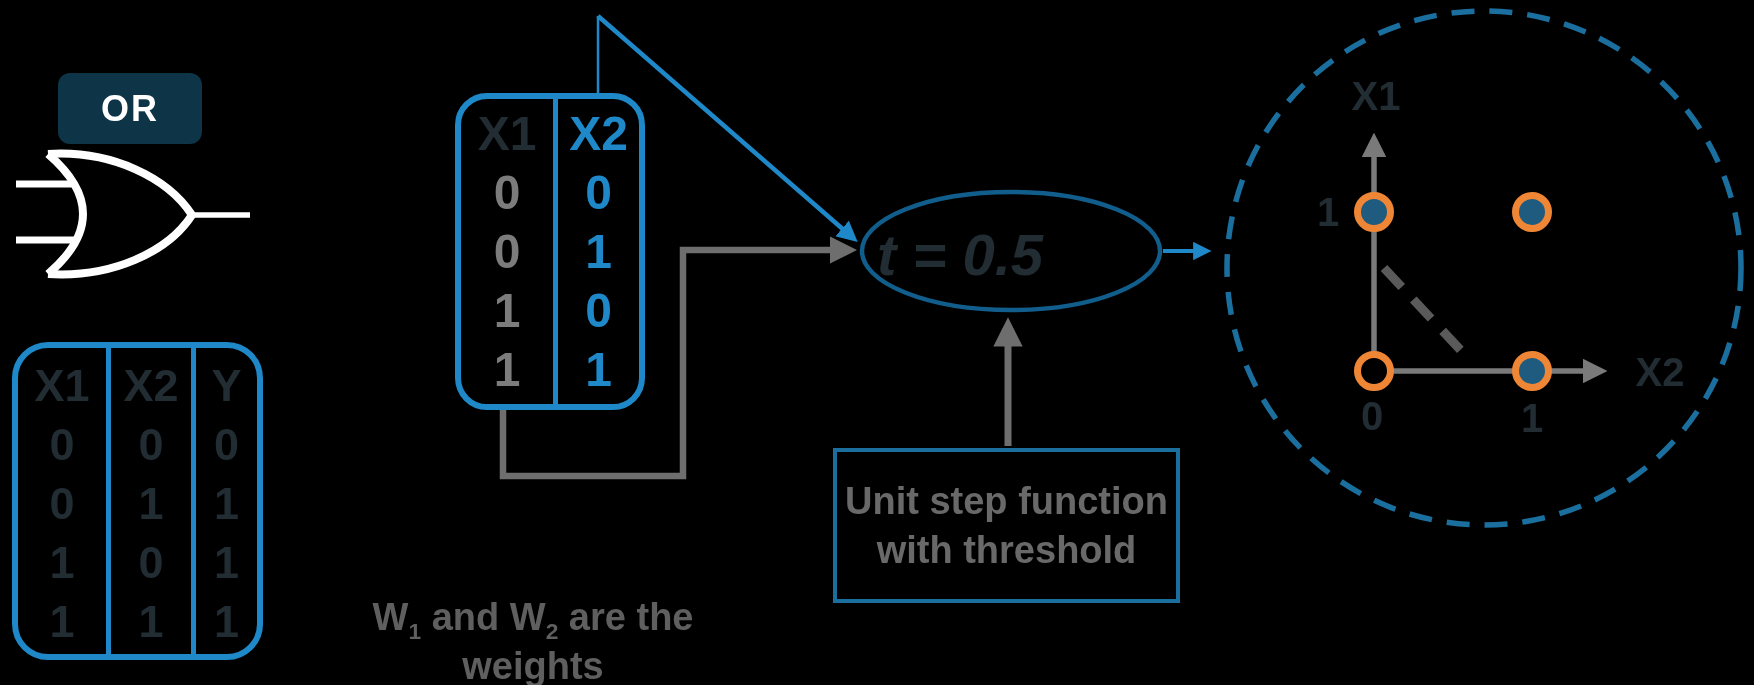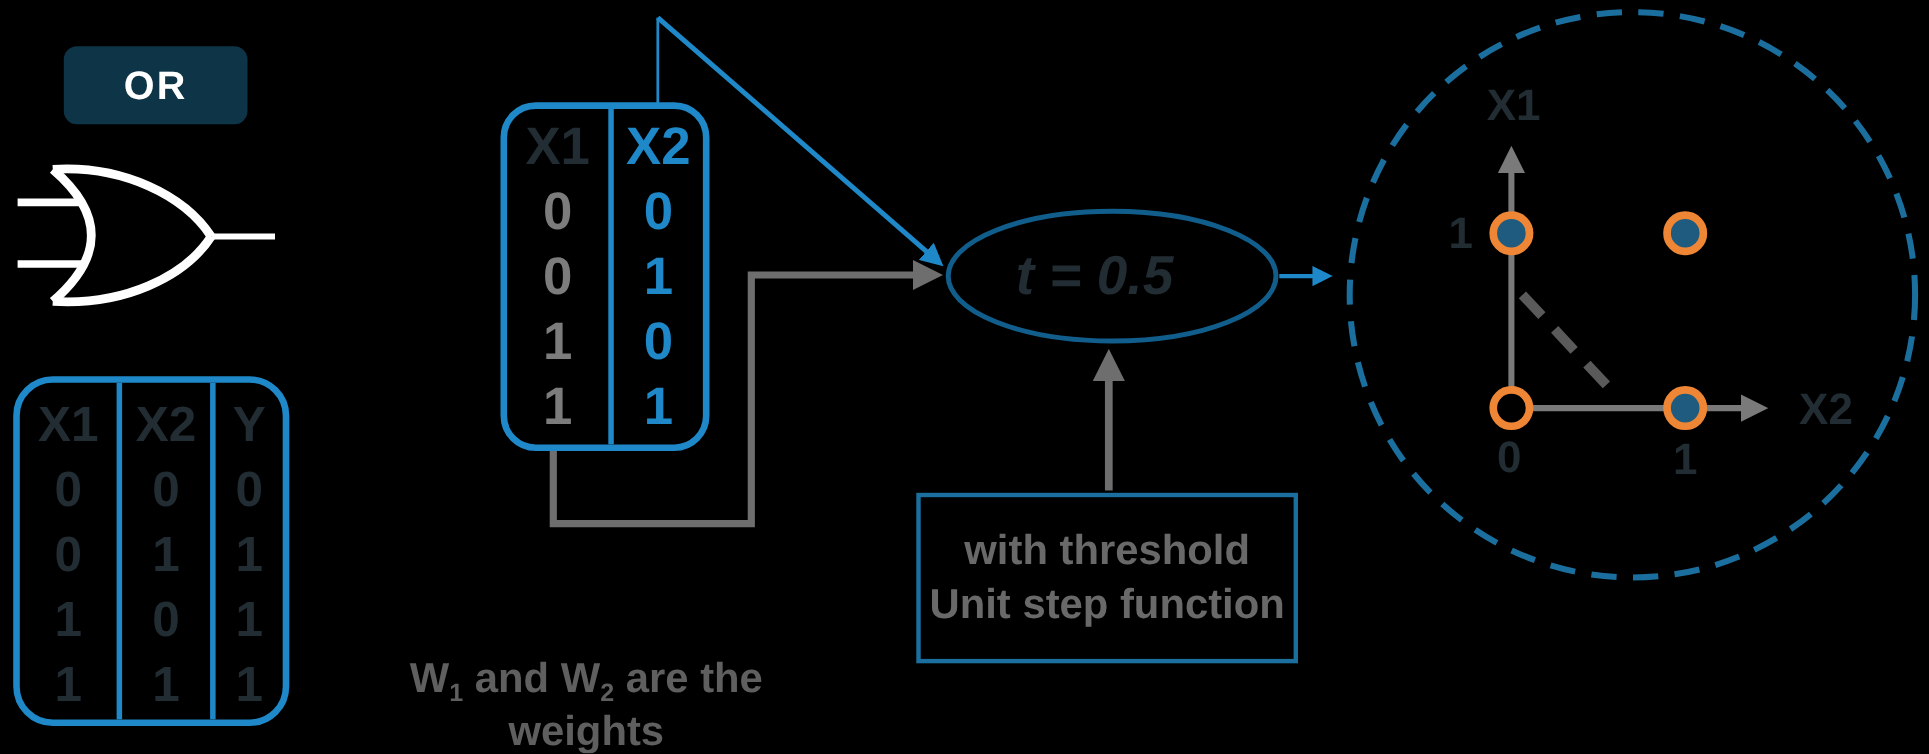--- a/index.html
+++ b/index.html
@@ -4,21 +4,21 @@
 <style>
   html,body{margin:0;padding:0;background:#000;}
   #canvas{
     position:relative;width:1754px;height:685px;background:var(--background,#000);
     font-family:"Liberation Sans",sans-serif;overflow:hidden;
   }
   #scene{position:absolute;left:0;top:0;}
 
   
   .or-badge{
-    position:absolute;left:58px;top:42px;width:167px;height:71px;
+    position:absolute;left:58px;top:73px;width:144px;height:71px;
     background:var(--navy);color:var(--white);border-radius:12px;
     display:flex;align-items:center;justify-content:center;
     font-size:36px;font-weight:600;letter-spacing:2px;
   }
 
   
   .tbl{position:absolute;box-sizing:border-box;border:6px solid var(--bright_blue);display:grid;}
   .truth-table{left:12px;top:342px;width:251px;height:318px;border-radius:36px;grid-template-columns:88px 85px 1fr;}
   .input-table{left:455px;top:93px;width:190px;height:317px;border-radius:32px;grid-template-columns:92px 1fr;}
   .col{text-align:center;font-weight:600;}
@@ -30,22 +30,22 @@
   .input-table .col-x2{color:var(--bright_blue);}
 
   
   .w-label{position:absolute;font-style:italic;font-weight:700;font-size:40px;color:var(--dark_text);}
   .w-label sub,.weights-note sub{font-size:0.6em;}
   .w1{left:788px;top:96px;}
   .w2{left:790px;top:354px;}
 
   
   .t-label{
-    position:absolute;left:865px;top:221px;width:260px;text-align:center;
-    font-style:italic;font-weight:600;font-size:50px;color:var(--dark_text);
+    position:absolute;left:830px;top:221px;width:260px;text-align:center;
+    font-style:italic;font-weight:600;font-size:58px;color:var(--dark_text);
   }
 
   
   .step-box{
     position:absolute;left:833px;top:448px;width:347px;height:155px;box-sizing:border-box;
     border:4px solid var(--mid_blue);display:flex;flex-direction:column;align-items:center;justify-content:center;
     font-size:38px;font-weight:600;line-height:49px;color:var(--gray_text);text-align:center;
   }
 
   
@@ -160,22 +160,22 @@
       <div class="val">1</div>
       <div class="val">0</div>
       <div class="val">1</div>
     </div>
   </div>
 
 
   <div class="t-label">t = 0.5</div>
 
   <div class="step-box">
+    <div>Unit step function</div>
     <div>with threshold</div>
-    <div>Unit step function</div>
   </div>
 
   <div class="weights-note"><span>W</span><sub>1</sub><span> and W</span><sub>2</sub><span> are the weights</span></div>
 
   <div class="plot-label lbl-x1">X1</div>
   <div class="plot-label lbl-x2">X2</div>
   <div class="plot-label tick-y1">1</div>
   <div class="plot-label tick-0">0</div>
   <div class="plot-label tick-x1">1</div>
 

